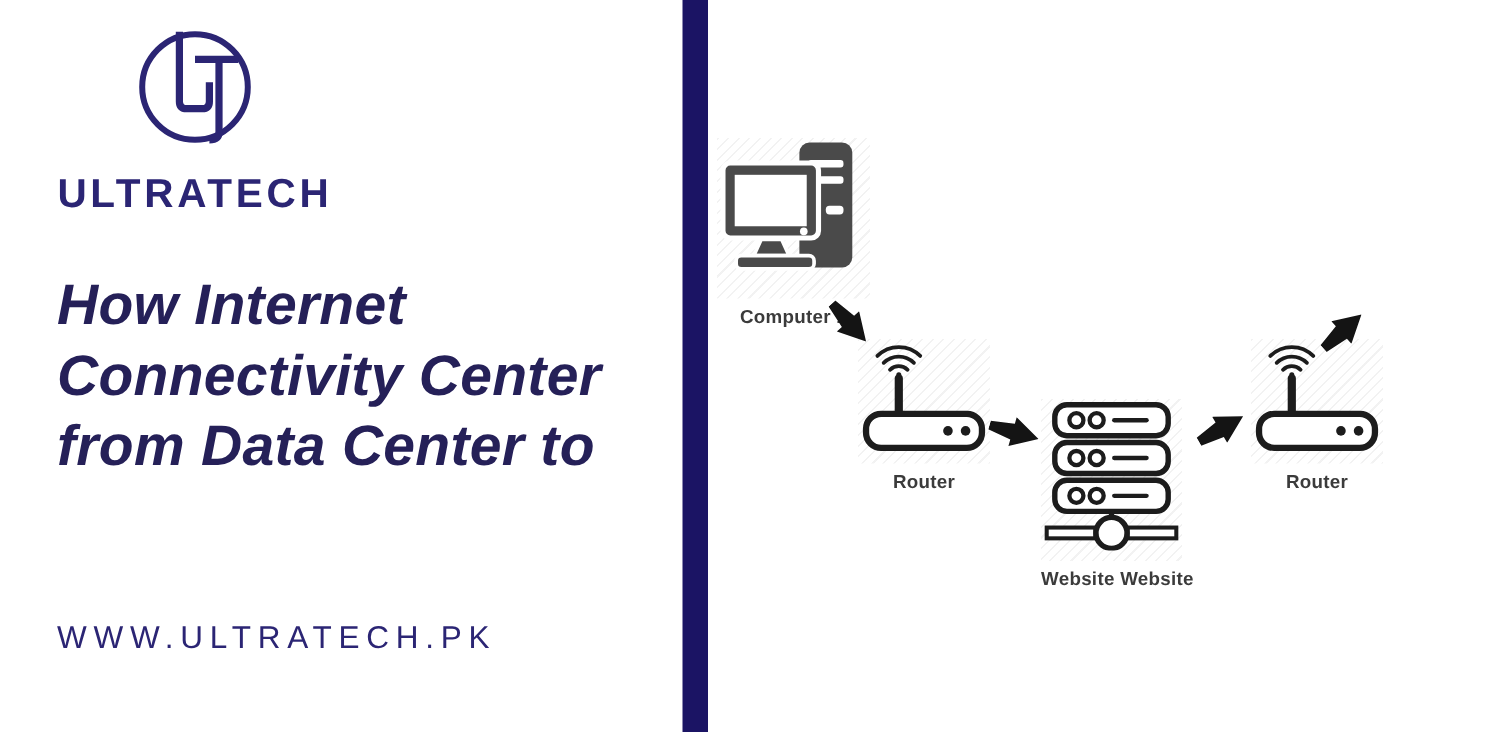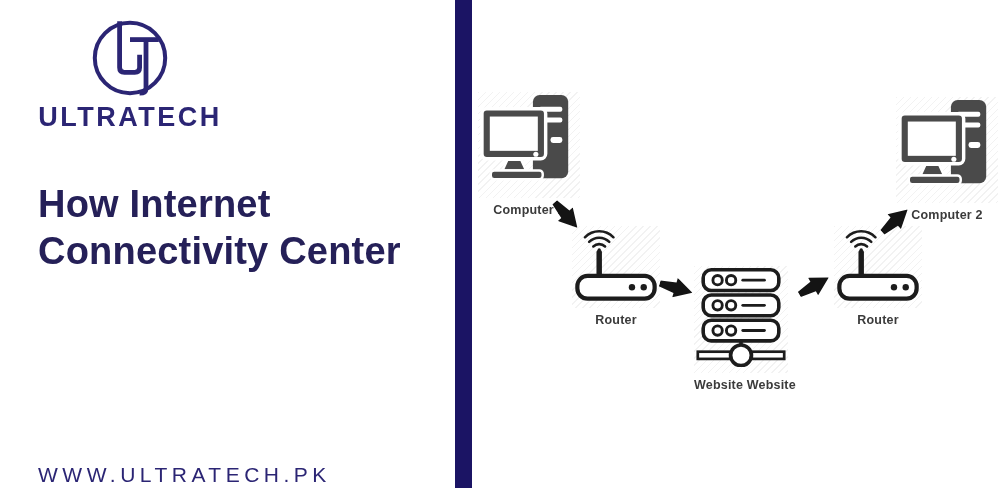--- a/index.html
+++ b/index.html
@@ -14,41 +14,42 @@
     overflow: hidden;
     margin: 0 auto;
   }
 
   
   .left-panel { position: absolute; left: 0; top: 0; width: 455px; height: 488px; }
 
   .logo-block { position: absolute; left: 0; top: 18px; width: 260px; text-align: center; }
   .logo-mark { display: block; margin: 0 auto; }
   .wordmark {
-    margin-top: 4px;
+    margin-top: 16px;
     font-size: 27px;
     font-weight: 700;
     letter-spacing: 2.5px;
     color: #2b2574;
   }
 
   .headline {
     position: absolute;
     left: 38px; top: 181px;
     width: 400px;
     font-size: 38px;
     line-height: 47px;
     font-weight: 800;
     color: #252058;
     letter-spacing: 0.2px;
+    font-style: italic;
   }
 
   .site-url {
     position: absolute;
-    left: 38px; top: 463px;
+    left: 38px; top: 414px;
     font-size: 21px;
     font-weight: 400;
     letter-spacing: 4.5px;
     color: #2b2574;
   }
 
   
   .divider-bar {
     position: absolute;
     left: 455px; top: 0;
@@ -104,20 +105,21 @@
 
         <path d="M50,27 L86,27" fill="none" stroke="#2b2574" stroke-width="6"></path>
         <path d="M70,27 L70,88 Q70,94 62,94" fill="none" stroke="#2b2574" stroke-width="6"></path>
       </svg>
       <div class="wordmark">ULTRATECH</div>
     </div>
 
     <div class="headline">
       <div>How Internet</div>
       <div>Connectivity Center</div>
+      <div>from Data Center to</div>
     </div>
 
     <div class="site-url">WWW.ULTRATECH.PK</div>
   </div>
 
   <div class="divider-bar"></div>
 
   <div class="diagram">
 
     <div class="node node-computer1">
@@ -210,31 +212,15 @@
       </span>
       <div class="node-label">Router</div>
     </div>
 
     <div class="arrow arrow-4">
       <svg width="34" height="20" viewBox="0 0 34 20" aria-hidden="true">
         <polygon points="0,7 16,4.5 16,0 34,10 16,20 16,15.5 0,13" fill="#141414"></polygon>
       </svg>
     </div>
 
-    <div class="node node-computer2">
-      <span class="tile">
-        <svg width="98" height="98" viewBox="0 0 100 100" aria-hidden="true">
-          <rect x="54" y="1" width="36" height="85" rx="7" fill="#4a4a4a"></rect>
-          <rect x="60" y="13" width="24" height="5" rx="2" fill="#ffffff"></rect>
-          <rect x="60" y="24" width="24" height="5" rx="2" fill="#ffffff"></rect>
-          <rect x="72" y="44" width="12" height="6" rx="2.5" fill="#ffffff"></rect>
-          <rect x="2" y="15" width="65" height="51" rx="5" fill="#4a4a4a" stroke="#ffffff" stroke-width="3.5"></rect>
-          <rect x="10" y="23" width="49" height="35" fill="#ffffff"></rect>
-          <circle cx="57" cy="61.5" r="2.6" fill="#ffffff"></circle>
-          <polygon points="28,67 42,67 47,78 23,78" fill="#4a4a4a" stroke="#ffffff" stroke-width="2.5"></polygon>
-          <rect x="11" y="78" width="53" height="9" rx="3.5" fill="#4a4a4a" stroke="#ffffff" stroke-width="2.5"></rect>
-        </svg>
-      </span>
-      <div class="node-label">Computer 2</div>
-    </div>
 
   </div>
 </div>
 
 </body></html>

